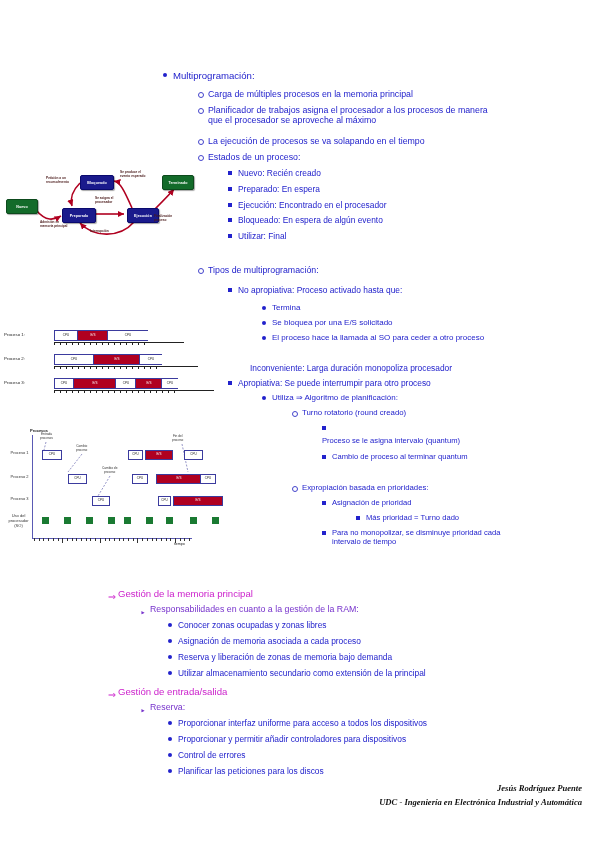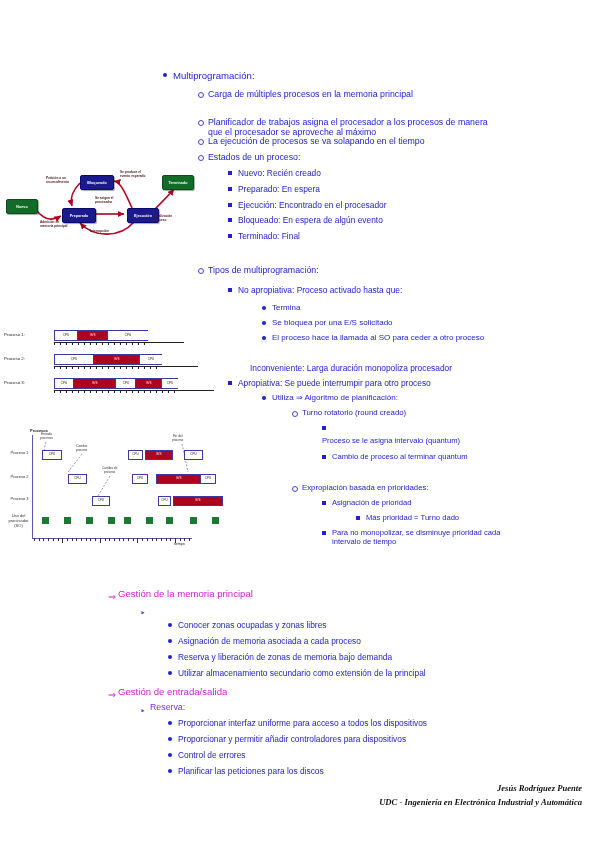--- a/index.html
+++ b/index.html
@@ -342,21 +342,21 @@
           <span class="b-disc"></span>
         </span>
         <span class="tx">Multiprogramación:</span>
       </div>
       <div class="row lv2" style="left: 198px; top: 89px; width: 330px;">
         <span class="gl">
           <span class="b-circ"></span>
         </span>
         <span class="tx">Carga de múltiples procesos en la memoria principal</span>
       </div>
-      <div class="row lv2" style="left: 198px; top: 105px; width: 300px; margin-top: 12px;">
+      <div class="row lv2" style="left: 198px; top: 105px; width: 300px;">
         <span class="gl">
           <span class="b-circ"></span>
         </span>
         <span class="tx">Planificador de trabajos asigna el procesador a los procesos de manera que el procesador se aproveche al máximo</span>
       </div>
       <div class="row lv2" style="left: 198px; top: 136px; width: 330px;">
         <span class="gl">
           <span class="b-circ"></span>
         </span>
         <span class="tx">La ejecución de procesos se va solapando en el tiempo</span>
@@ -388,21 +388,21 @@
       <div class="row lv3" style="left: 228px; top: 215px; width: 320px;">
         <span class="gl">
           <span class="b-sq"></span>
         </span>
         <span class="tx">Bloqueado: En espera de algún evento</span>
       </div>
       <div class="row lv3" style="left: 228px; top: 231px; width: 320px;">
         <span class="gl">
           <span class="b-sq"></span>
         </span>
-        <span class="tx">Terminado: Final</span>
+        <span class="tx">Utilizar: Final</span>
       </div>
       <div class="row lv2" style="left: 198px; top: 265px; width: 330px;">
         <span class="gl">
           <span class="b-circ"></span>
         </span>
         <span class="tx">Tipos de multiprogramación:</span>
       </div>
       <div class="row lv3" style="left: 228px; top: 285px; width: 320px;">
         <span class="gl">
           <span class="b-sq"></span>
@@ -488,20 +488,21 @@
       <div class="row lv1" style="left: 108px; top: 588px; width: 400px;">
         <span class="gl">
           <span class="b-arrow" style="color: rgb(204, 34, 204);">⇒</span>
         </span>
         <span class="tx magenta">Gestión de la memoria principal</span>
       </div>
       <div class="row lv2" style="left: 140px; top: 604px; width: 380px;">
         <span class="gl">
           <span class="b-tick" style="color: rgb(119, 51, 204);">‣</span>
         </span>
+        <span class="tx purple">Responsabilidades en cuanto a la gestión de la RAM:</span>
       </div>
       <div class="row lv3" style="left: 168px; top: 620px; width: 380px;">
         <span class="gl">
           <span class="b-disc"></span>
         </span>
         <span class="tx">Conocer zonas ocupadas y zonas libres</span>
       </div>
       <div class="row lv3" style="left: 168px; top: 636px; width: 380px;">
         <span class="gl">
           <span class="b-disc"></span>

